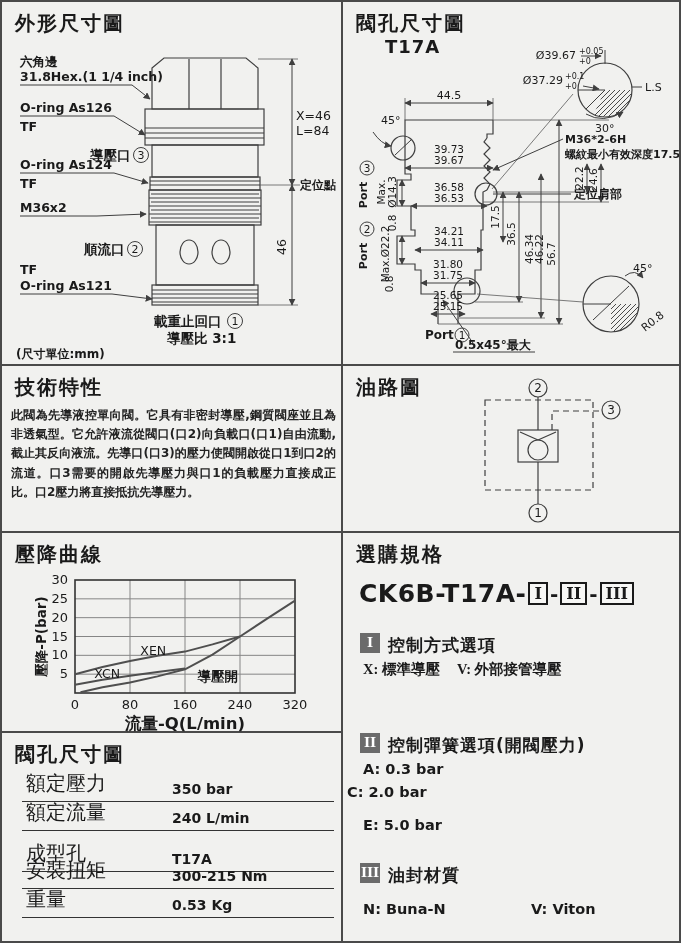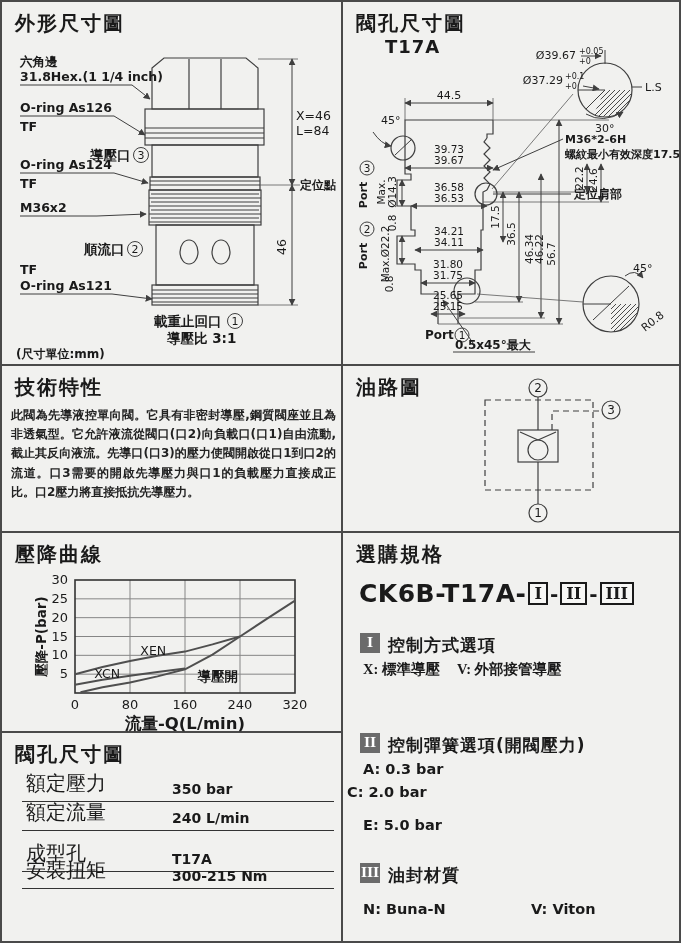--- a/index.html
+++ b/index.html
@@ -334,20 +334,24 @@
       <span class="param-value">240 L/min</span>
     </div>
     <div class="param-row" style="top:102px;margin-top:12px;">
       <span class="param-label">成型孔</span>
       <span class="param-value">T17A</span>
     </div>
     <div class="param-row" style="top:131px;">
       <span class="param-label">安裝扭矩</span>
       <span class="param-value">300-215 Nm</span>
     </div>
+    <div class="param-row" style="top:160px;">
+      <span class="param-label">重量</span>
+      <span class="param-value">0.53 Kg</span>
+    </div>
   </div>
 
   <div class="sec" style="left:341px;top:531px;width:340px;height:412px;">
     <h2>選購規格</h2>
     <div class="model-row">
       <span class="model-prefix">CK6B-T17A-</span>
       <span class="code-box">I</span>
       <span class="code-dash">-</span>
       <span class="code-box">II</span>
       <span class="code-dash">-</span>

